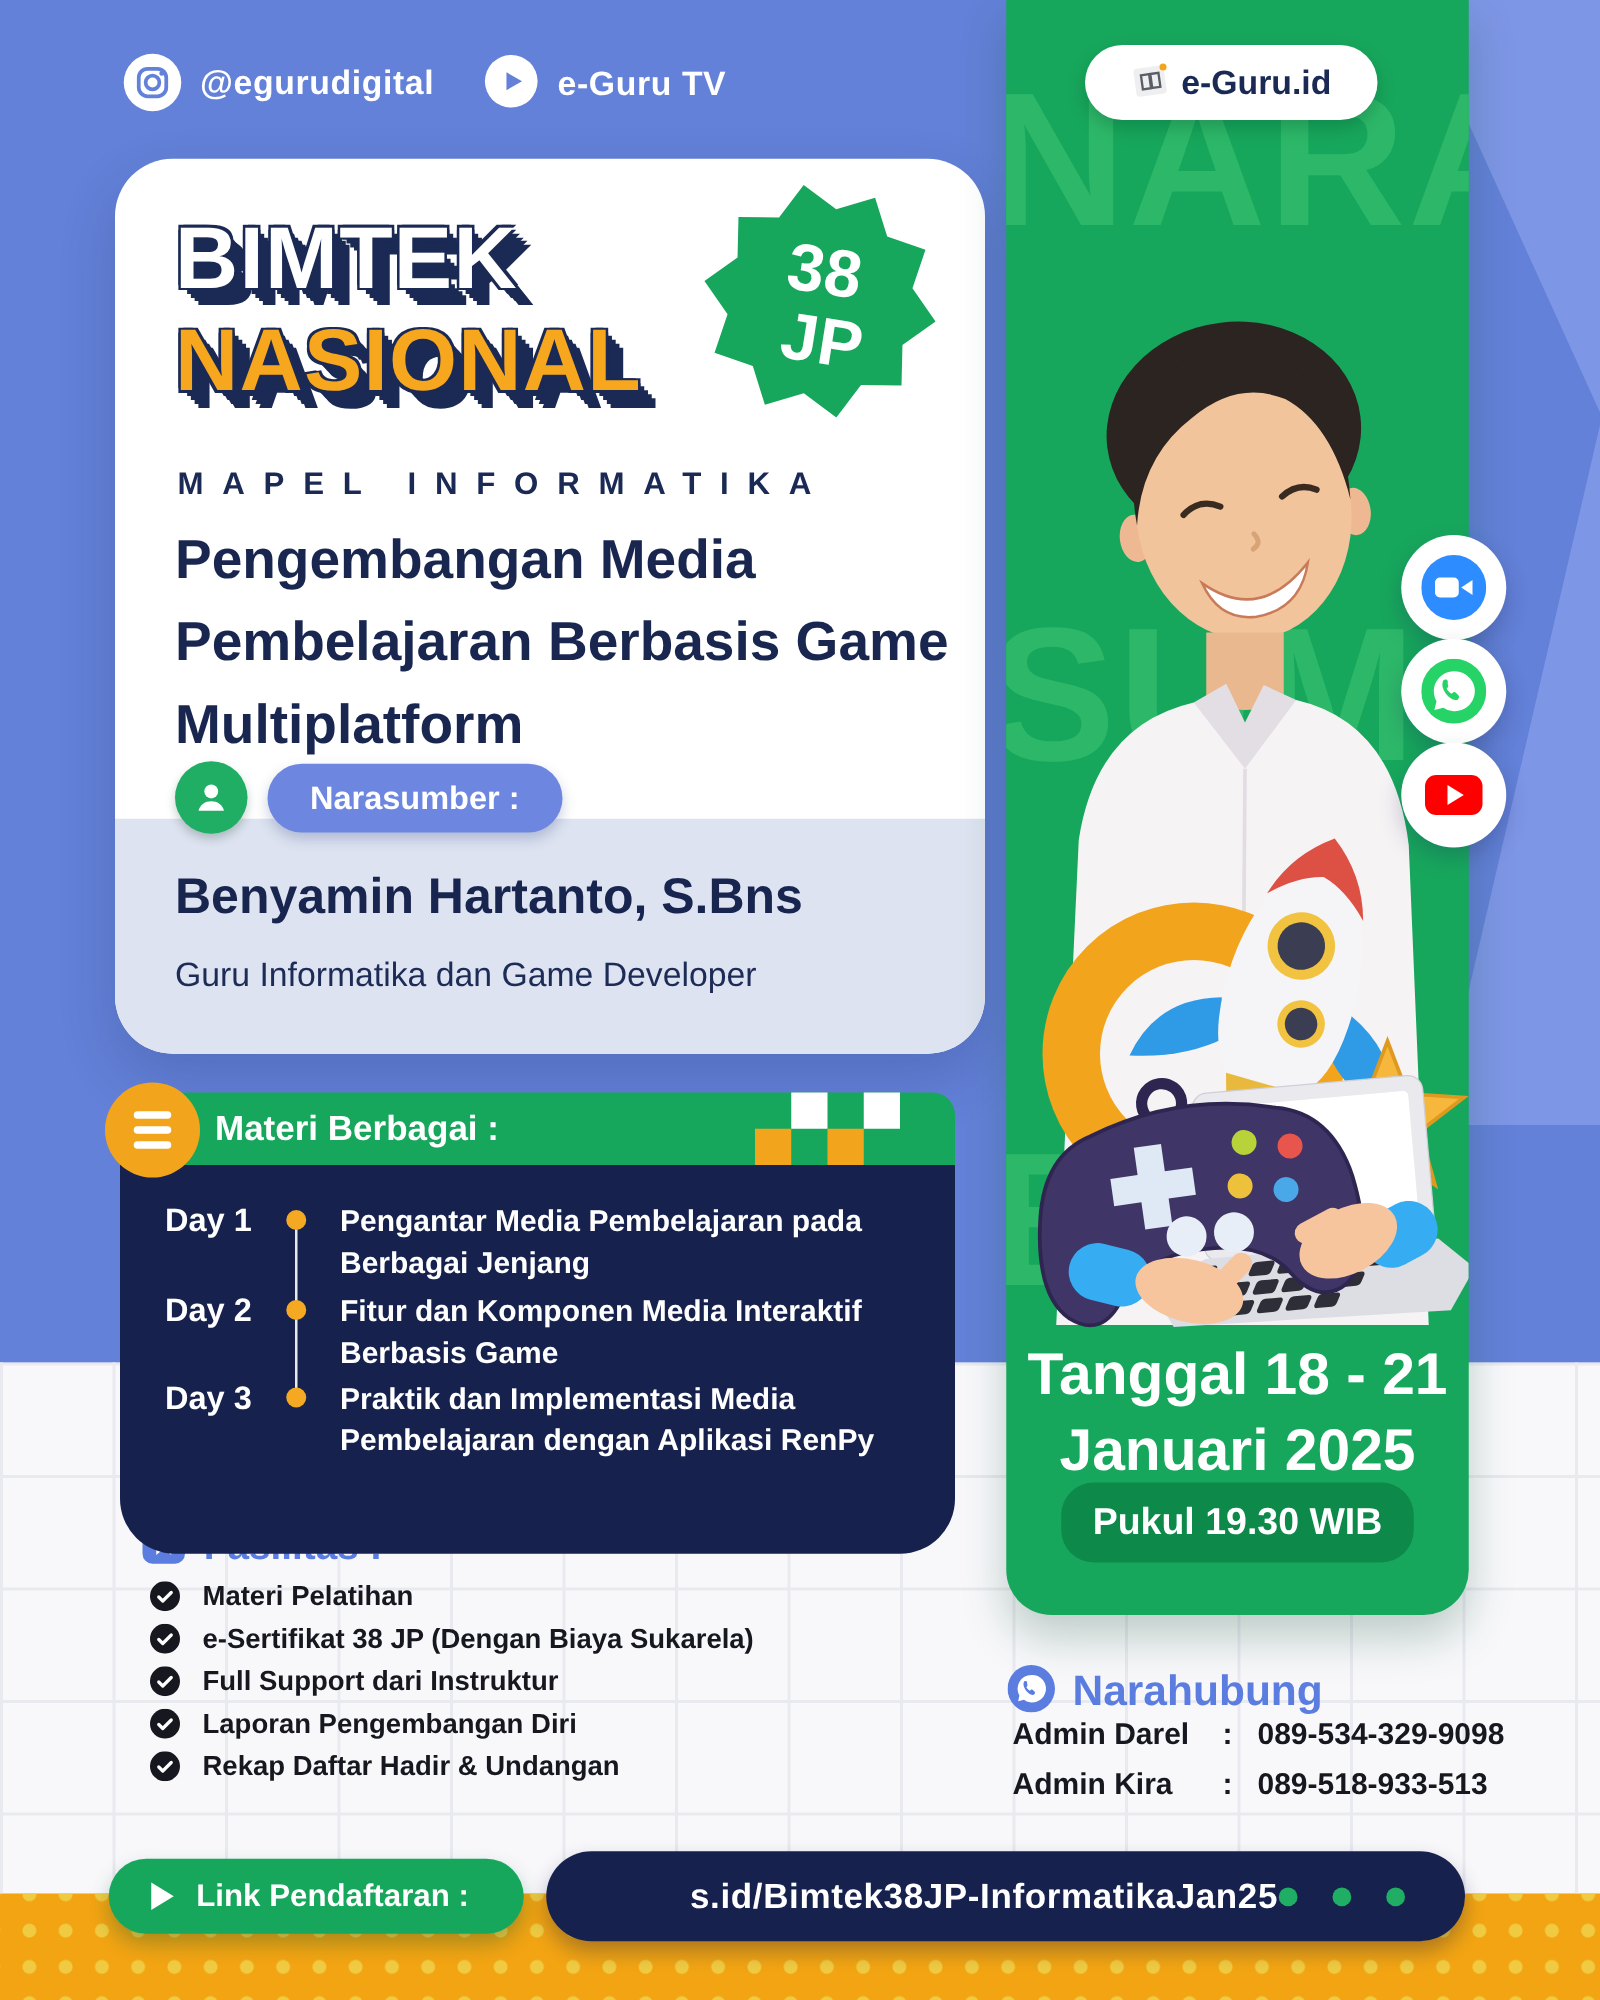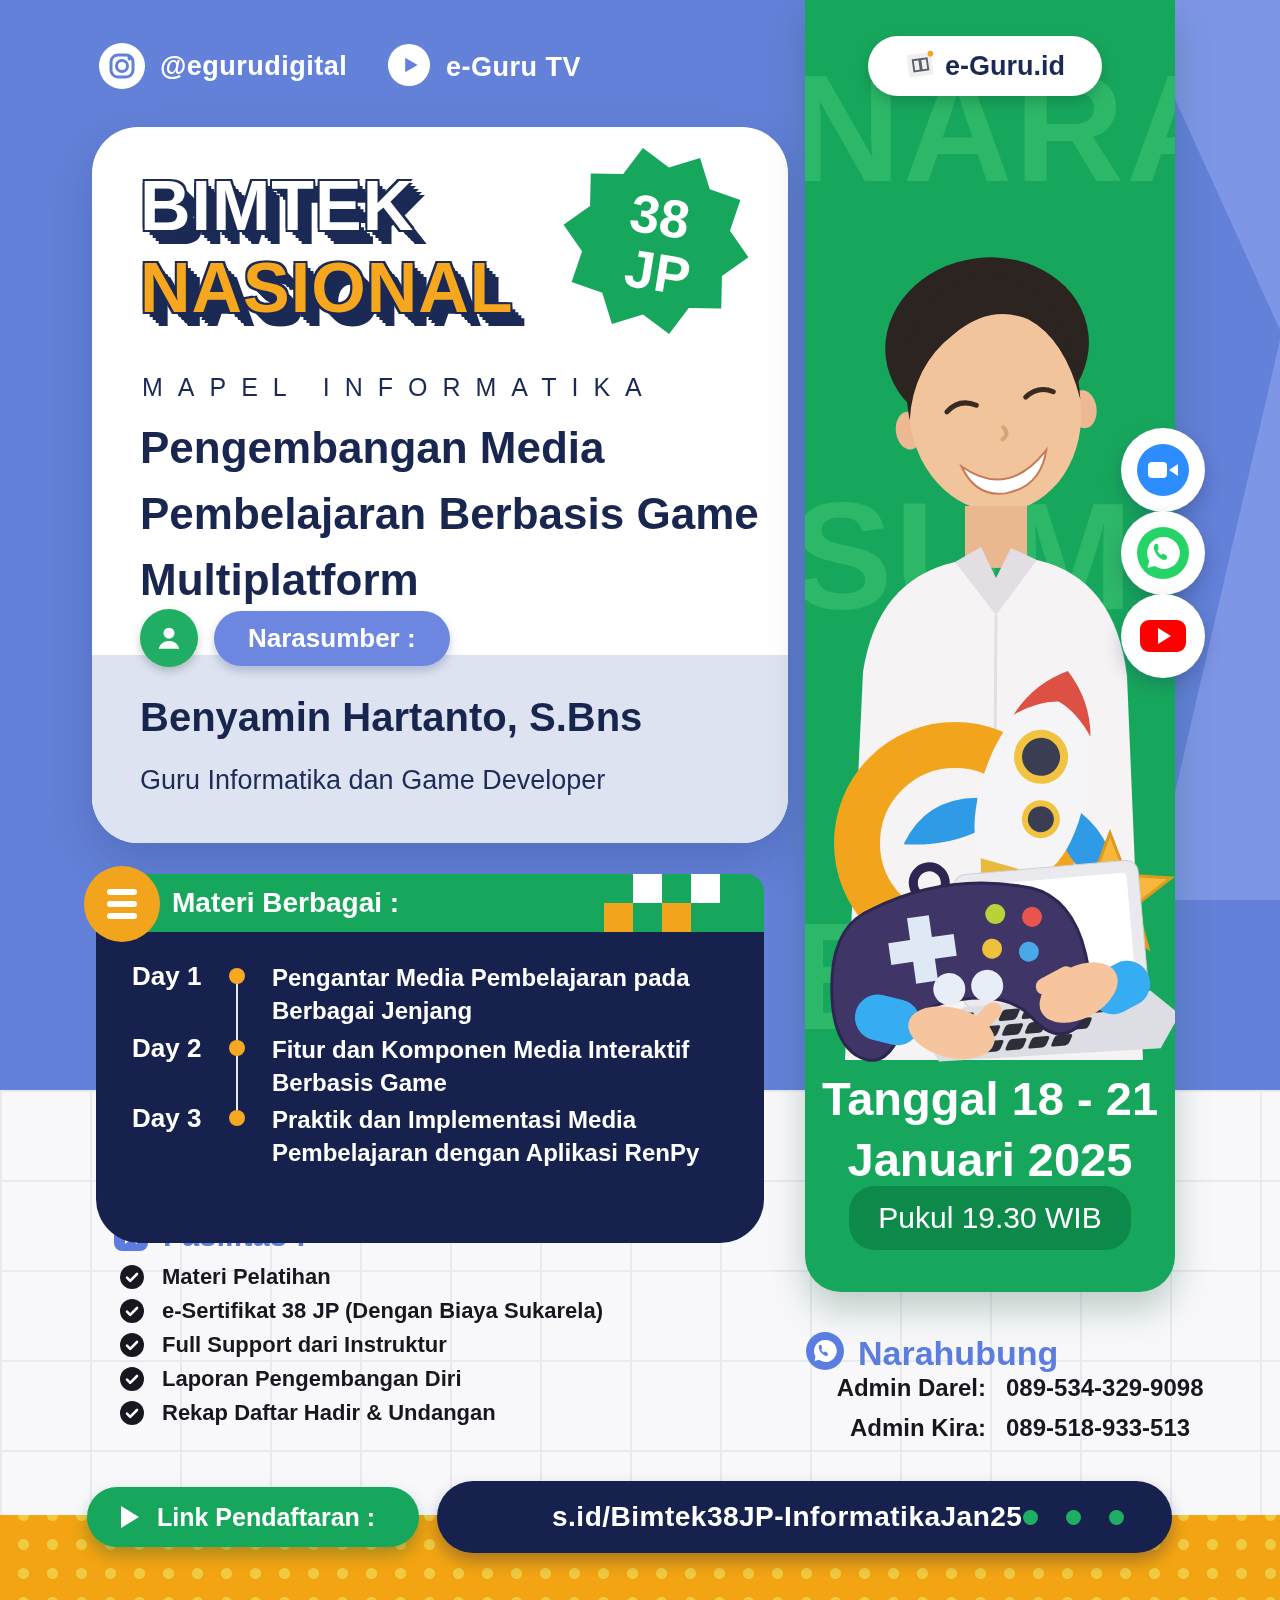--- a/index.html
+++ b/index.html
@@ -31,21 +31,21 @@
   
   .card { position:absolute; left:92px; top:127px; width:696px; height:716px;
     background:#ffffff; border-radius:46px; box-shadow:0 20px 45px rgba(25,38,90,.20); }
   .title1, .title2 { font-weight:800; font-size:70px; letter-spacing:1px; line-height:1.02;
     text-shadow:-2px -2px 0 #1b2a55, 2px -2px 0 #1b2a55, -2px 2px 0 #1b2a55, 2px 2px 0 #1b2a55,
       5px 5px 0 #1b2a55, 8px 8px 0 #1b2a55, 11px 11px 0 #1b2a55, 14px 14px 0 #1b2a55; }
   .title1 { position:absolute; left:48px; top:44px; color:#ffffff; }
   .title2 { position:absolute; left:48px; top:126px; color:#f6a71d; }
   .jp-badge { position:absolute; left:468px; top:18px; width:192px; height:192px; }
   .jp-badge text { font-family:"Liberation Sans",sans-serif; font-weight:bold; fill:#fff; }
-  .subject { position:absolute; left:50px; top:246px; color:#1b2a55; font-size:25px; font-weight:400; letter-spacing:15px; }
+  .subject { position:absolute; left:50px; top:246px; color:#1b2a55; font-size:25px; font-weight:700; letter-spacing:15px; }
   .topic { position:absolute; left:48px; top:288px; width:620px; color:#19264f;
     font-size:44px; font-weight:800; line-height:1.5; }
   .nara-row { position:absolute; left:48px; top:482px; display:flex; align-items:center; gap:16px; z-index:3; }
   .nara-avatar { width:58px; height:58px; border-radius:50%; background:#1fae63; display:flex; align-items:center; justify-content:center; box-shadow:0 4px 8px rgba(20,60,40,.25); }
   .nara-pill { background:#6d87e0; color:#fff; font-size:26px; font-weight:700;
     padding:12px 34px; border-radius:30px; box-shadow:0 5px 10px rgba(40,60,130,.25); }
   .card-bottom { position:absolute; left:0; bottom:0; width:100%; height:188px;
     background:#dde3f0; border-radius:0 0 46px 46px; }
   .speaker-name { position:absolute; left:48px; top:40px; color:#18254f; font-size:40px; font-weight:800; }
   .speaker-role { position:absolute; left:48px; top:110px; color:#1d2b57; font-size:27px; font-weight:400; }
@@ -80,32 +80,32 @@
   .brand-badge { position:absolute; left:63px; top:36px; width:234px; height:60px; background:#fff;
     border-radius:30px; display:flex; align-items:center; justify-content:center; gap:8px;
     box-shadow:0 6px 14px rgba(0,60,30,.25); z-index:5; }
   .brand-badge .label { color:#1b2a55; font-size:27px; font-weight:800; }
   .person-svg { position:absolute; left:0; top:110px; z-index:1; }
   .cluster-svg { position:absolute; left:0; top:628px; z-index:2; }
   .date-block { position:absolute; left:0; top:1068px; width:370px; text-align:center;
     color:#fff; font-size:47px; font-weight:800; line-height:1.3; z-index:4; }
   .time-pill { position:absolute; left:44px; top:1186px; width:282px; height:64px; background:#0d8a4a;
     border-radius:26px; display:flex; align-items:center; justify-content:center;
-    color:#fff; font-size:30px; font-weight:400; z-index:4; }
+    color:#fff; font-size:30px; font-weight:700; z-index:4; }
 
   
   .float-ic { position:absolute; width:84px; height:84px; border-radius:50%; background:#fff;
     display:flex; align-items:center; justify-content:center; box-shadow:0 8px 18px rgba(30,40,90,.25); z-index:6; }
   .fi-zoom { left:1121px; top:428px; } .fi-wa { left:1121px; top:511px; } .fi-yt { left:1121px; top:594px; }
 
   
   .contact-head { position:absolute; left:806px; top:1316px; display:flex; align-items:center; gap:14px;margin-top:16px; }
   .contact-title { color:#5b7de0; font-size:34px; font-weight:800; }
   .admin-row { position:absolute; left:810px; display:flex; color:#17171f; font-size:24px; font-weight:700; }
-  .admin-name { width:168px;text-align:right; }
+  .admin-name { width:168px; }
   .admin-colon { width:28px; }
 
   
   .cta-pill { position:absolute; left:87px; top:1487px; width:332px; height:60px; background:#17a75c;
     border-radius:30px; display:flex; align-items:center; gap:18px; padding-left:34px;
     box-shadow:0 8px 16px rgba(10,80,45,.3); z-index:3; }
   .cta-pill .label { color:#fff; font-size:25px; font-weight:700; }
   .play-tri { width:0; height:0; border-top:11px solid transparent; border-bottom:11px solid transparent; border-left:18px solid #fff; }
   .link-pill { position:absolute; left:437px; top:1481px; width:735px; height:72px; background:#16224d;
     border-radius:36px; display:flex; align-items:center; padding-left:115px; z-index:3;

